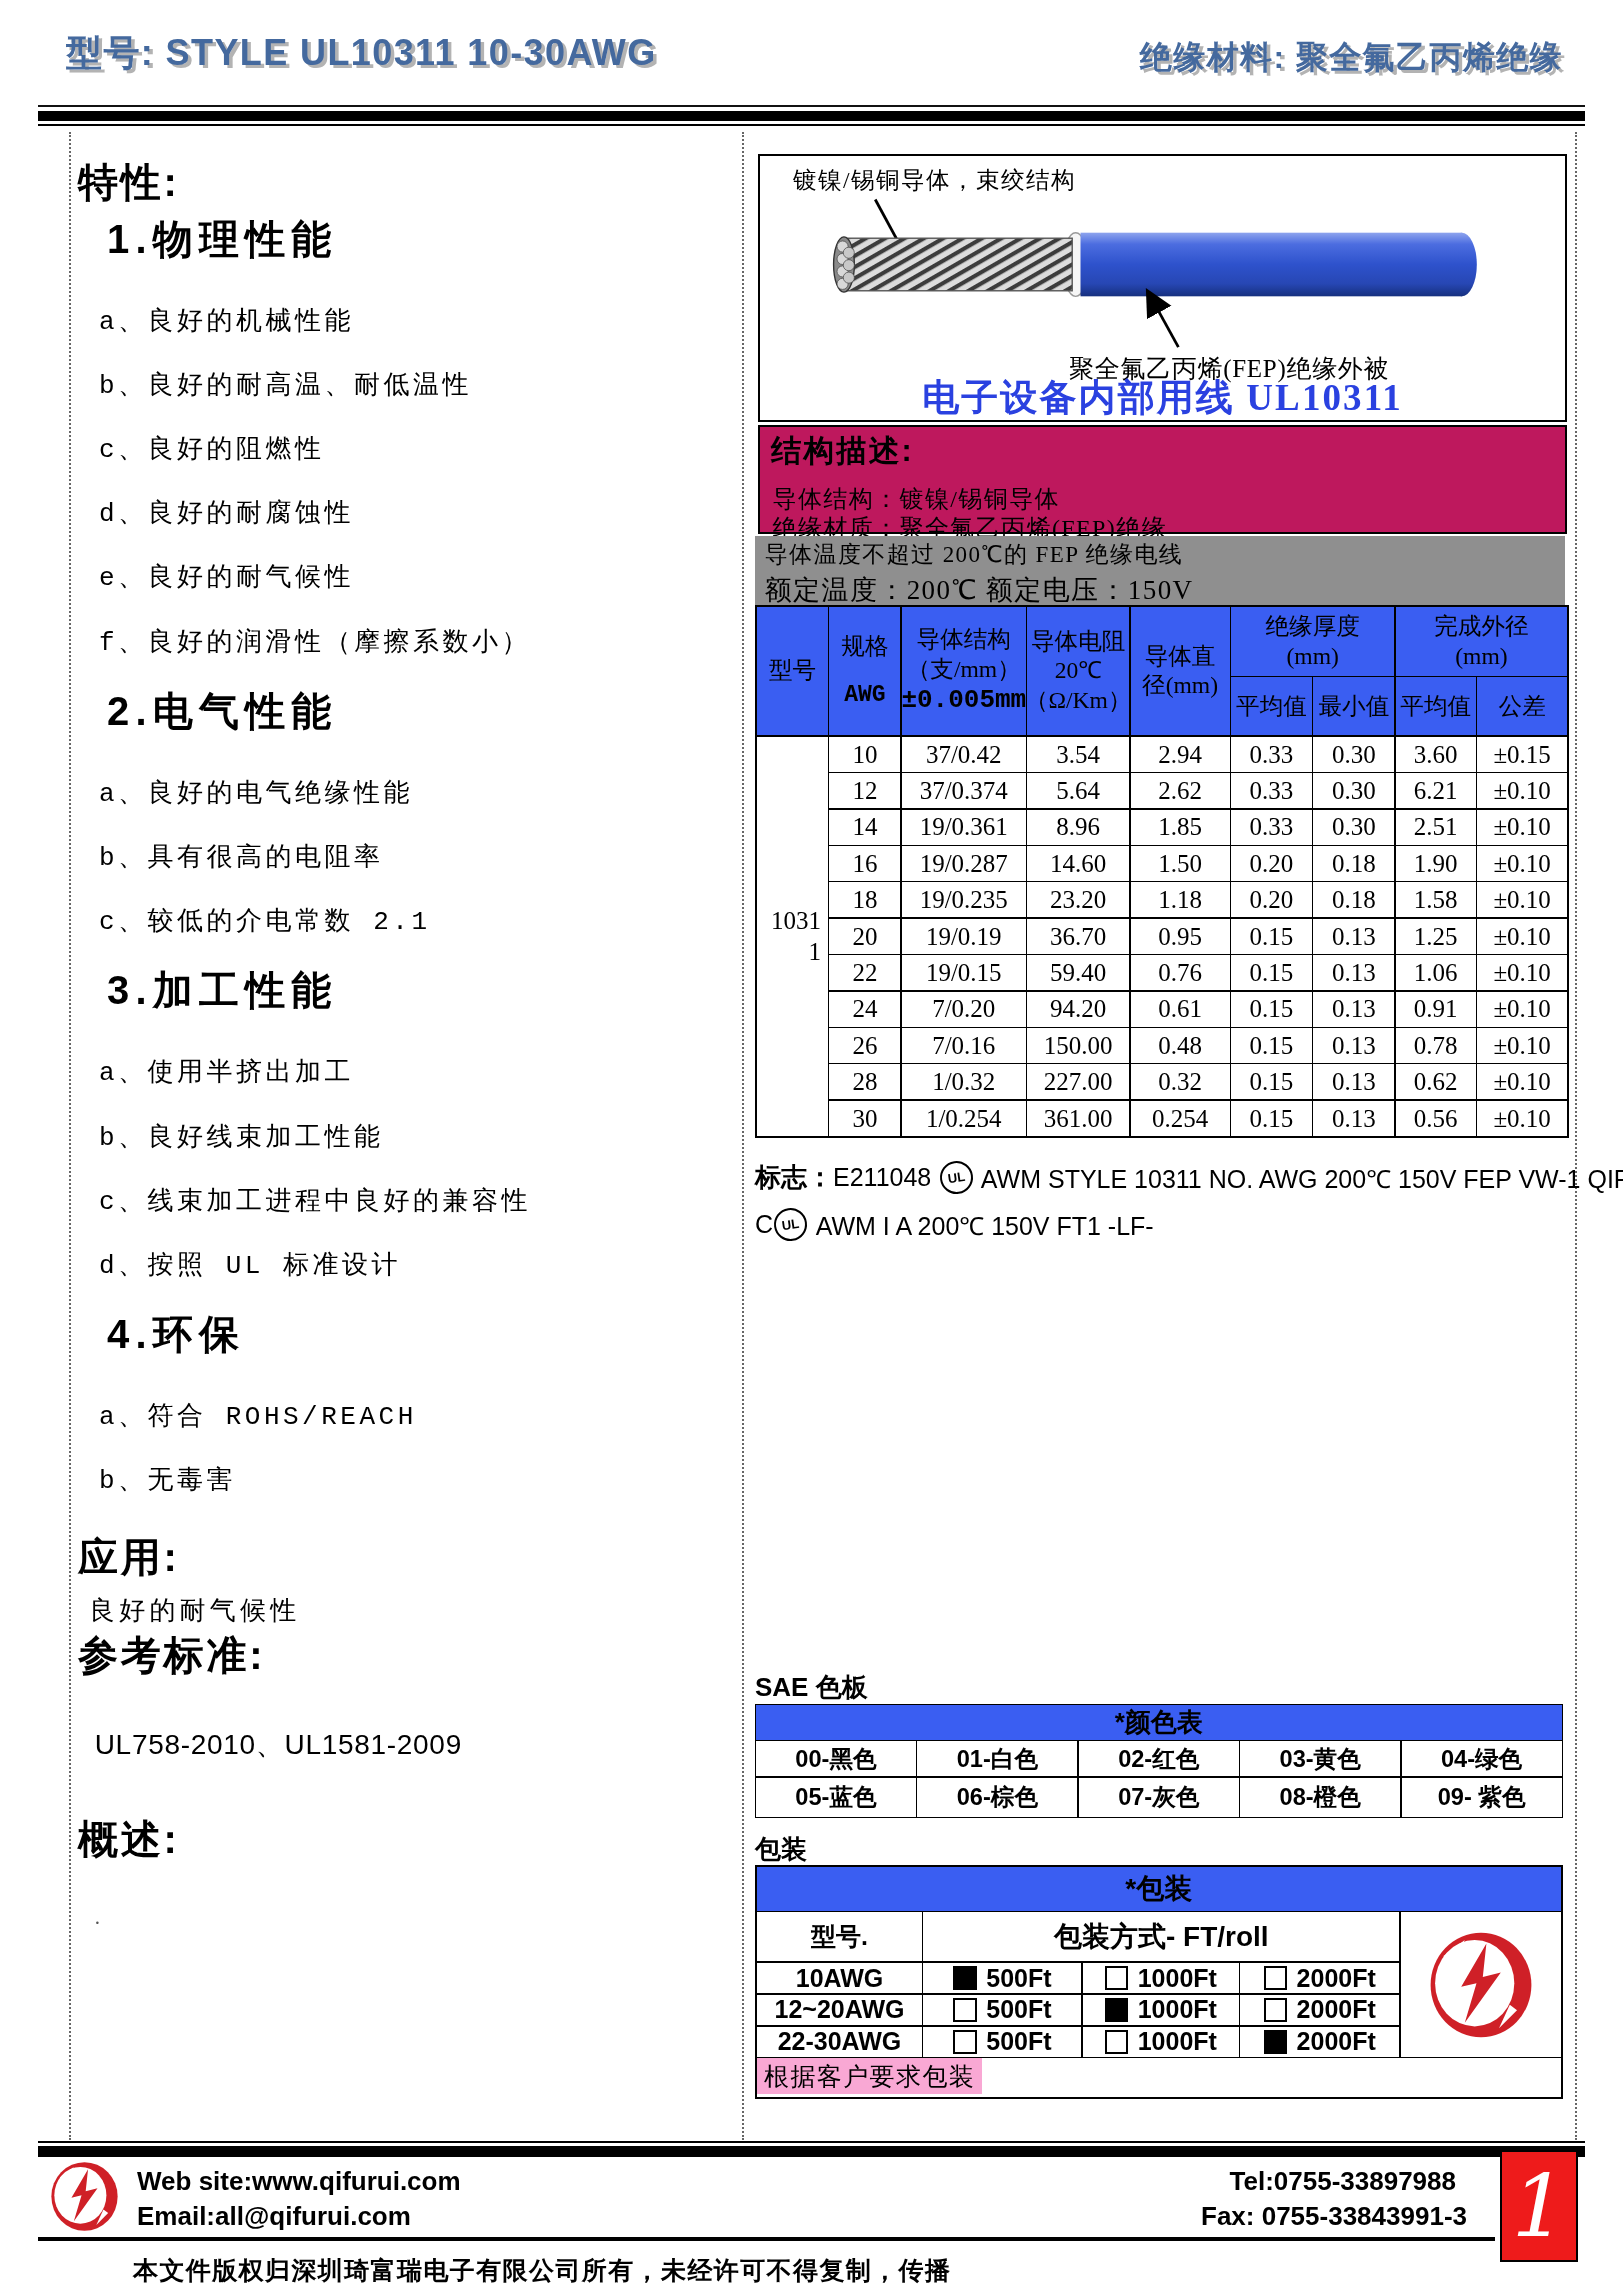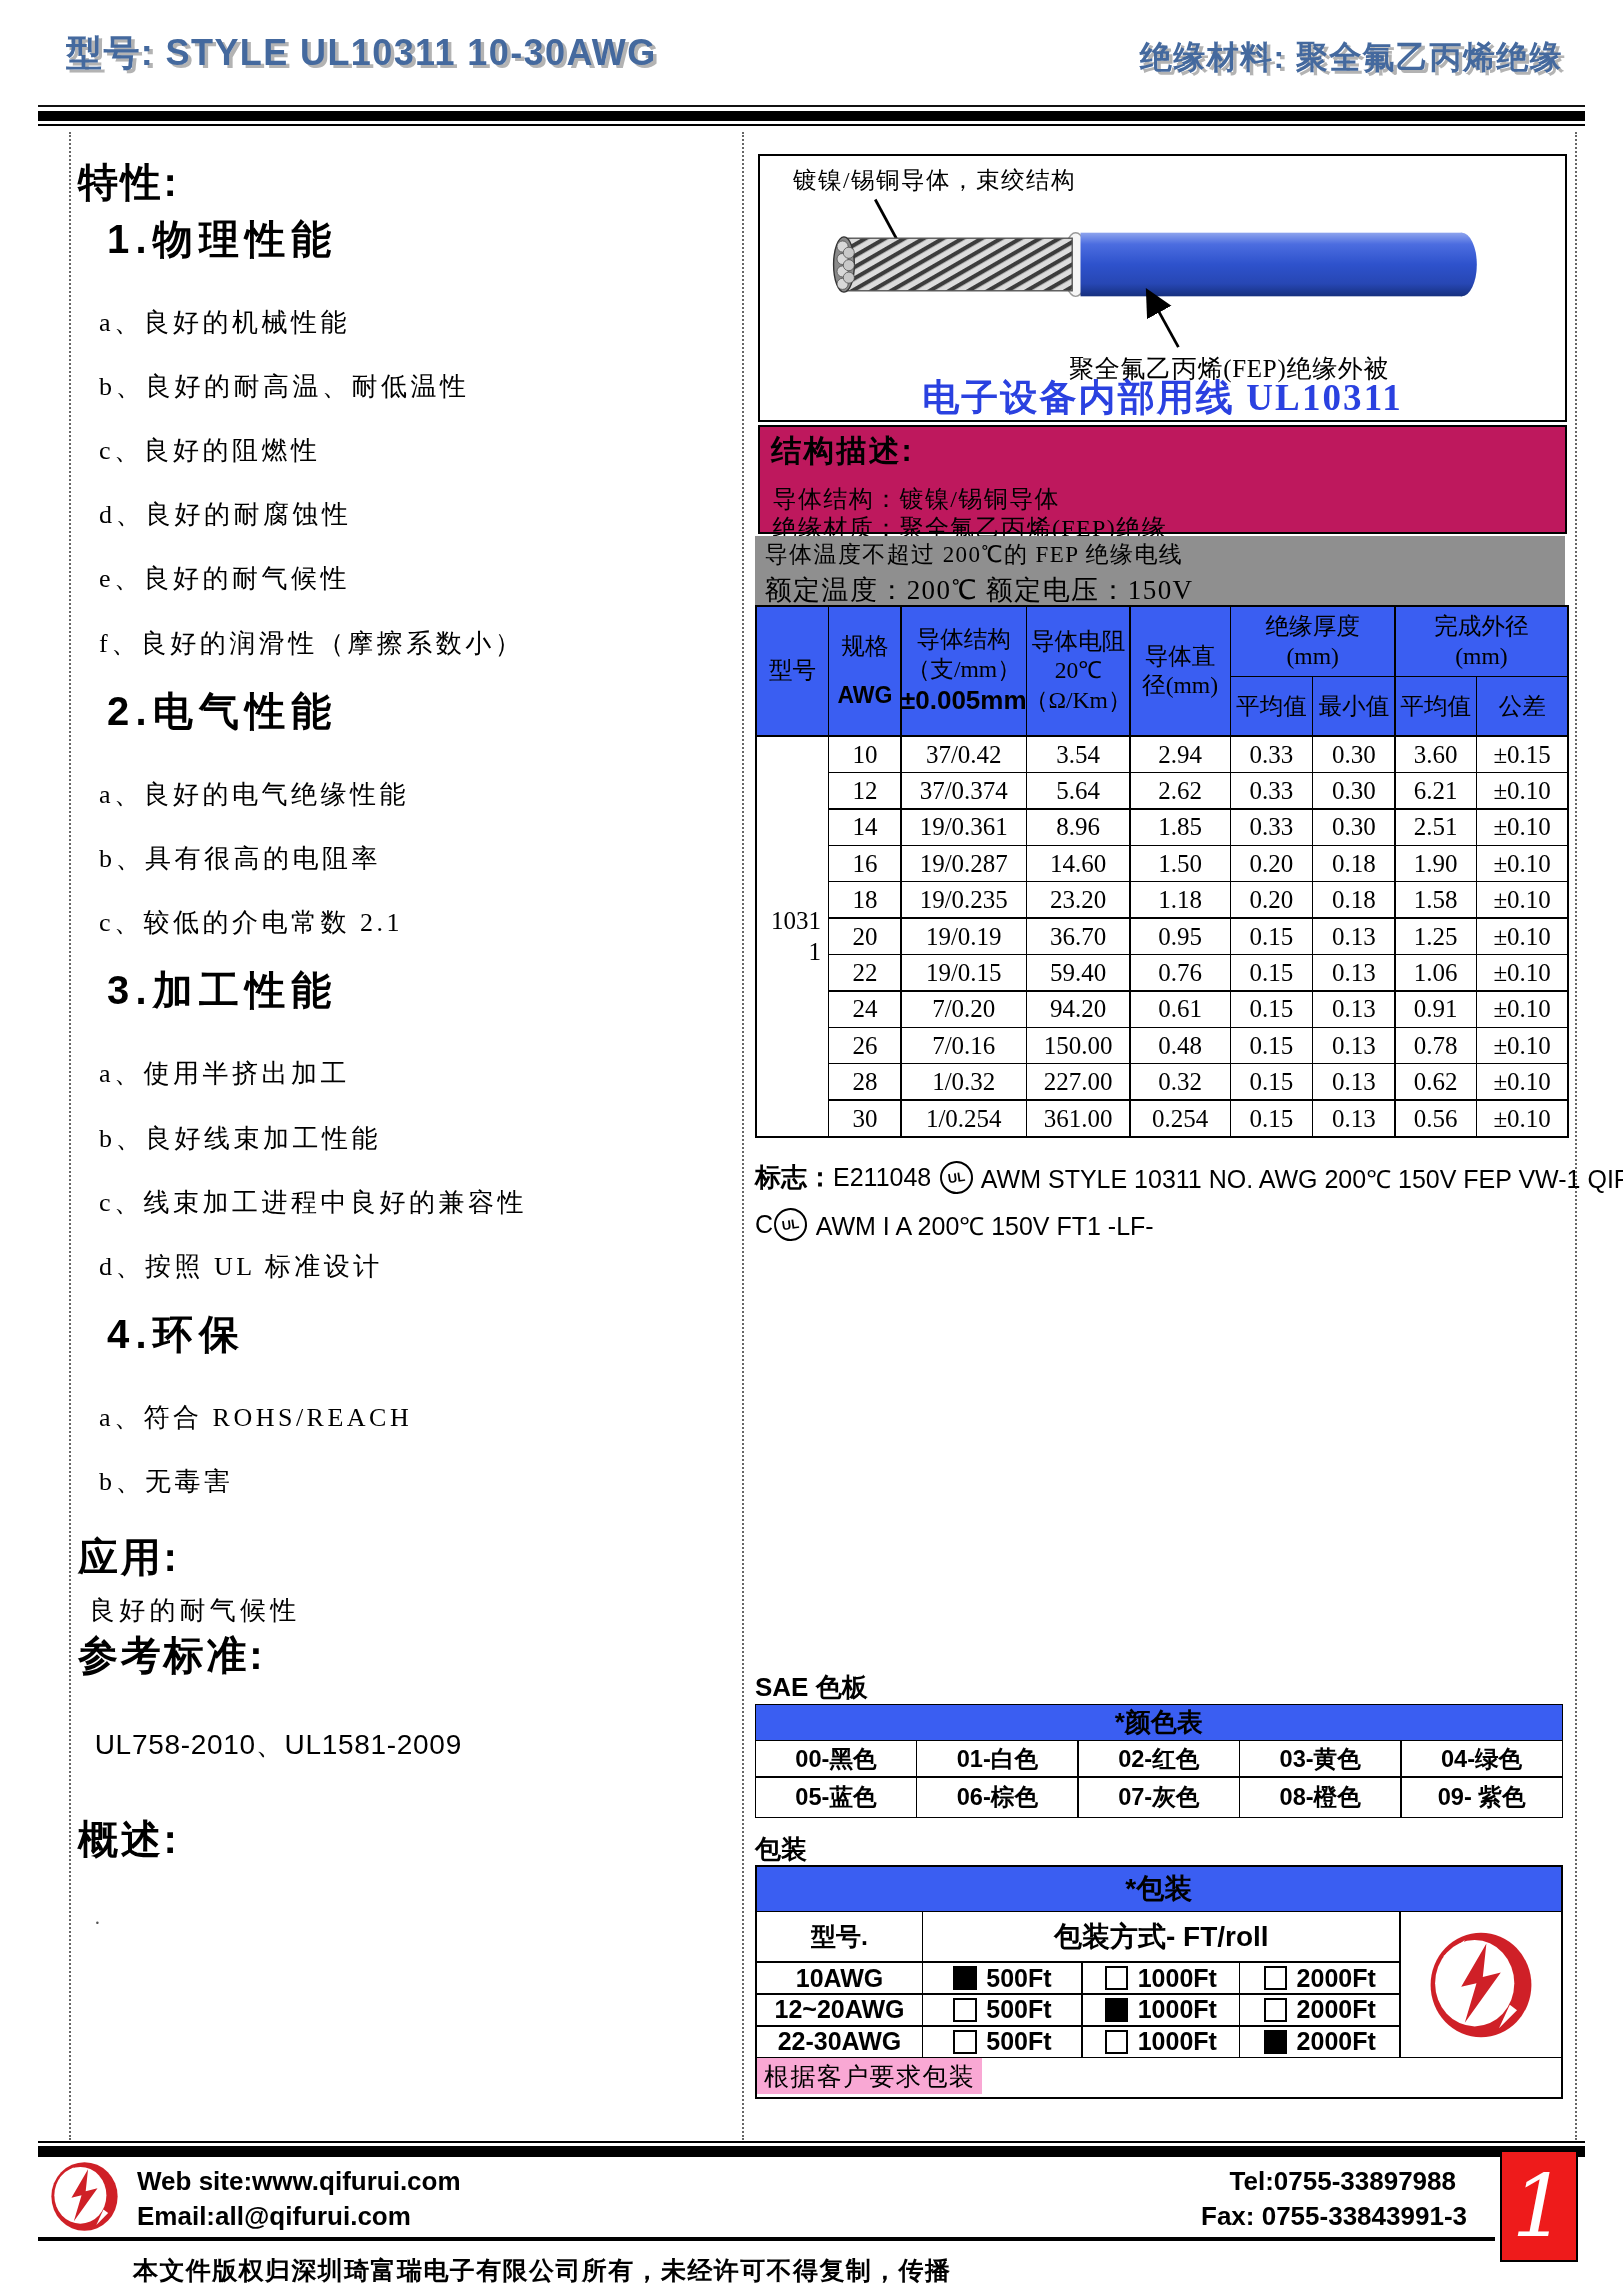--- a/index.html
+++ b/index.html
@@ -23,21 +23,21 @@
 
   
   .left-col{position:absolute;left:78px;top:139px;width:656px;}
   .left-col div{line-height:1.2;}
   .lh1{font-family:"Liberation Sans",sans-serif;font-weight:bold;font-size:40px;margin-top:35px;letter-spacing:2.8px;}
   .first{margin-top:19.4px;}
   .tight{margin-top:5.6px;}
   .loose{margin-top:53px;}
   .lh2{font-family:"Liberation Sans",sans-serif;font-weight:bold;font-size:40px;margin-top:28px;margin-left:29px;letter-spacing:6.2px;}
   .sfirst{margin-top:8.3px;}
-  .li{font-size:26px;margin-top:33px;margin-left:21px;letter-spacing:3.5px;}
+  .li{font-size:26px;margin-top:33px;margin-left:21px;letter-spacing:3.5px;font-family:Liberation Mono, monospace;}
   .lif{margin-top:44px;}
   .lp{font-size:26px;margin-top:14px;margin-left:11px;letter-spacing:4.2px;}
   .lref{font-family:"Liberation Sans",sans-serif;font-size:28px;margin-top:49px;margin-left:16.7px;letter-spacing:0.7px;}
   .ldot{margin-top:42px;margin-left:16.7px;font-size:21px;color:#555;}
 
   
   .wire-box{position:absolute;left:758px;top:154px;width:805px;height:264px;border:2.1px solid #000;background:#fff;}
   .wire-lbl1{position:absolute;left:33px;top:8.3px;font-size:23.6px;letter-spacing:1.4px;}
   .wire-lbl2{position:absolute;left:309px;top:196px;font-size:25px;letter-spacing:0.7px;}
   .wire-title{position:absolute;left:0;top:217px;width:100%;text-align:center;font-size:37px;font-weight:bold;
@@ -58,21 +58,21 @@
   .band .b2{position:absolute;left:9.7px;top:36px;font-size:27px;letter-spacing:1.4px;}
 
   
   .spec-grid{position:absolute;left:755px;top:605px;display:grid;
      grid-template-columns:71px 71px 124px 102px 99px 81px 81px 80px 90px;
      grid-template-rows:69px 58px repeat(11,35px);
      gap:1.4px;background:#000;border:2.1px solid #000;width:max-content;}
   .sg{background:#fff;display:flex;align-items:center;justify-content:center;text-align:center;
       font-size:25px;line-height:1.25;white-space:pre-line;}
   .sgh{background:#3a5ef2;font-size:23.6px;}
-  .sgh .bold-sub{font-family:Liberation Sans, sans-serif;font-weight:bold;font-size:23px;}
+  .sgh .bold-sub{font-family:Liberation Mono, monospace;font-weight:bold;font-size:23px;}
   .sg-col{flex-direction:column;}
 
   
   .marking{position:absolute;left:755px;top:1160px;width:812px;font-family:"Liberation Sans",sans-serif;font-size:25px;}
   .mark-line{display:flex;align-items:center;white-space:nowrap;margin-bottom:12.5px;}
   .mark-bold{font-weight:bold;font-family:"Liberation Serif",serif;font-size:26px;}
   .ul-mark{display:inline-flex;align-items:center;justify-content:center;width:29px;height:29px;
            border:2.8px solid #000;border-radius:50%;font-weight:bold;font-size:13px;margin:0 8.3px;
            transform:rotate(-8deg);font-family:"Liberation Sans",sans-serif;flex:none;}
 

